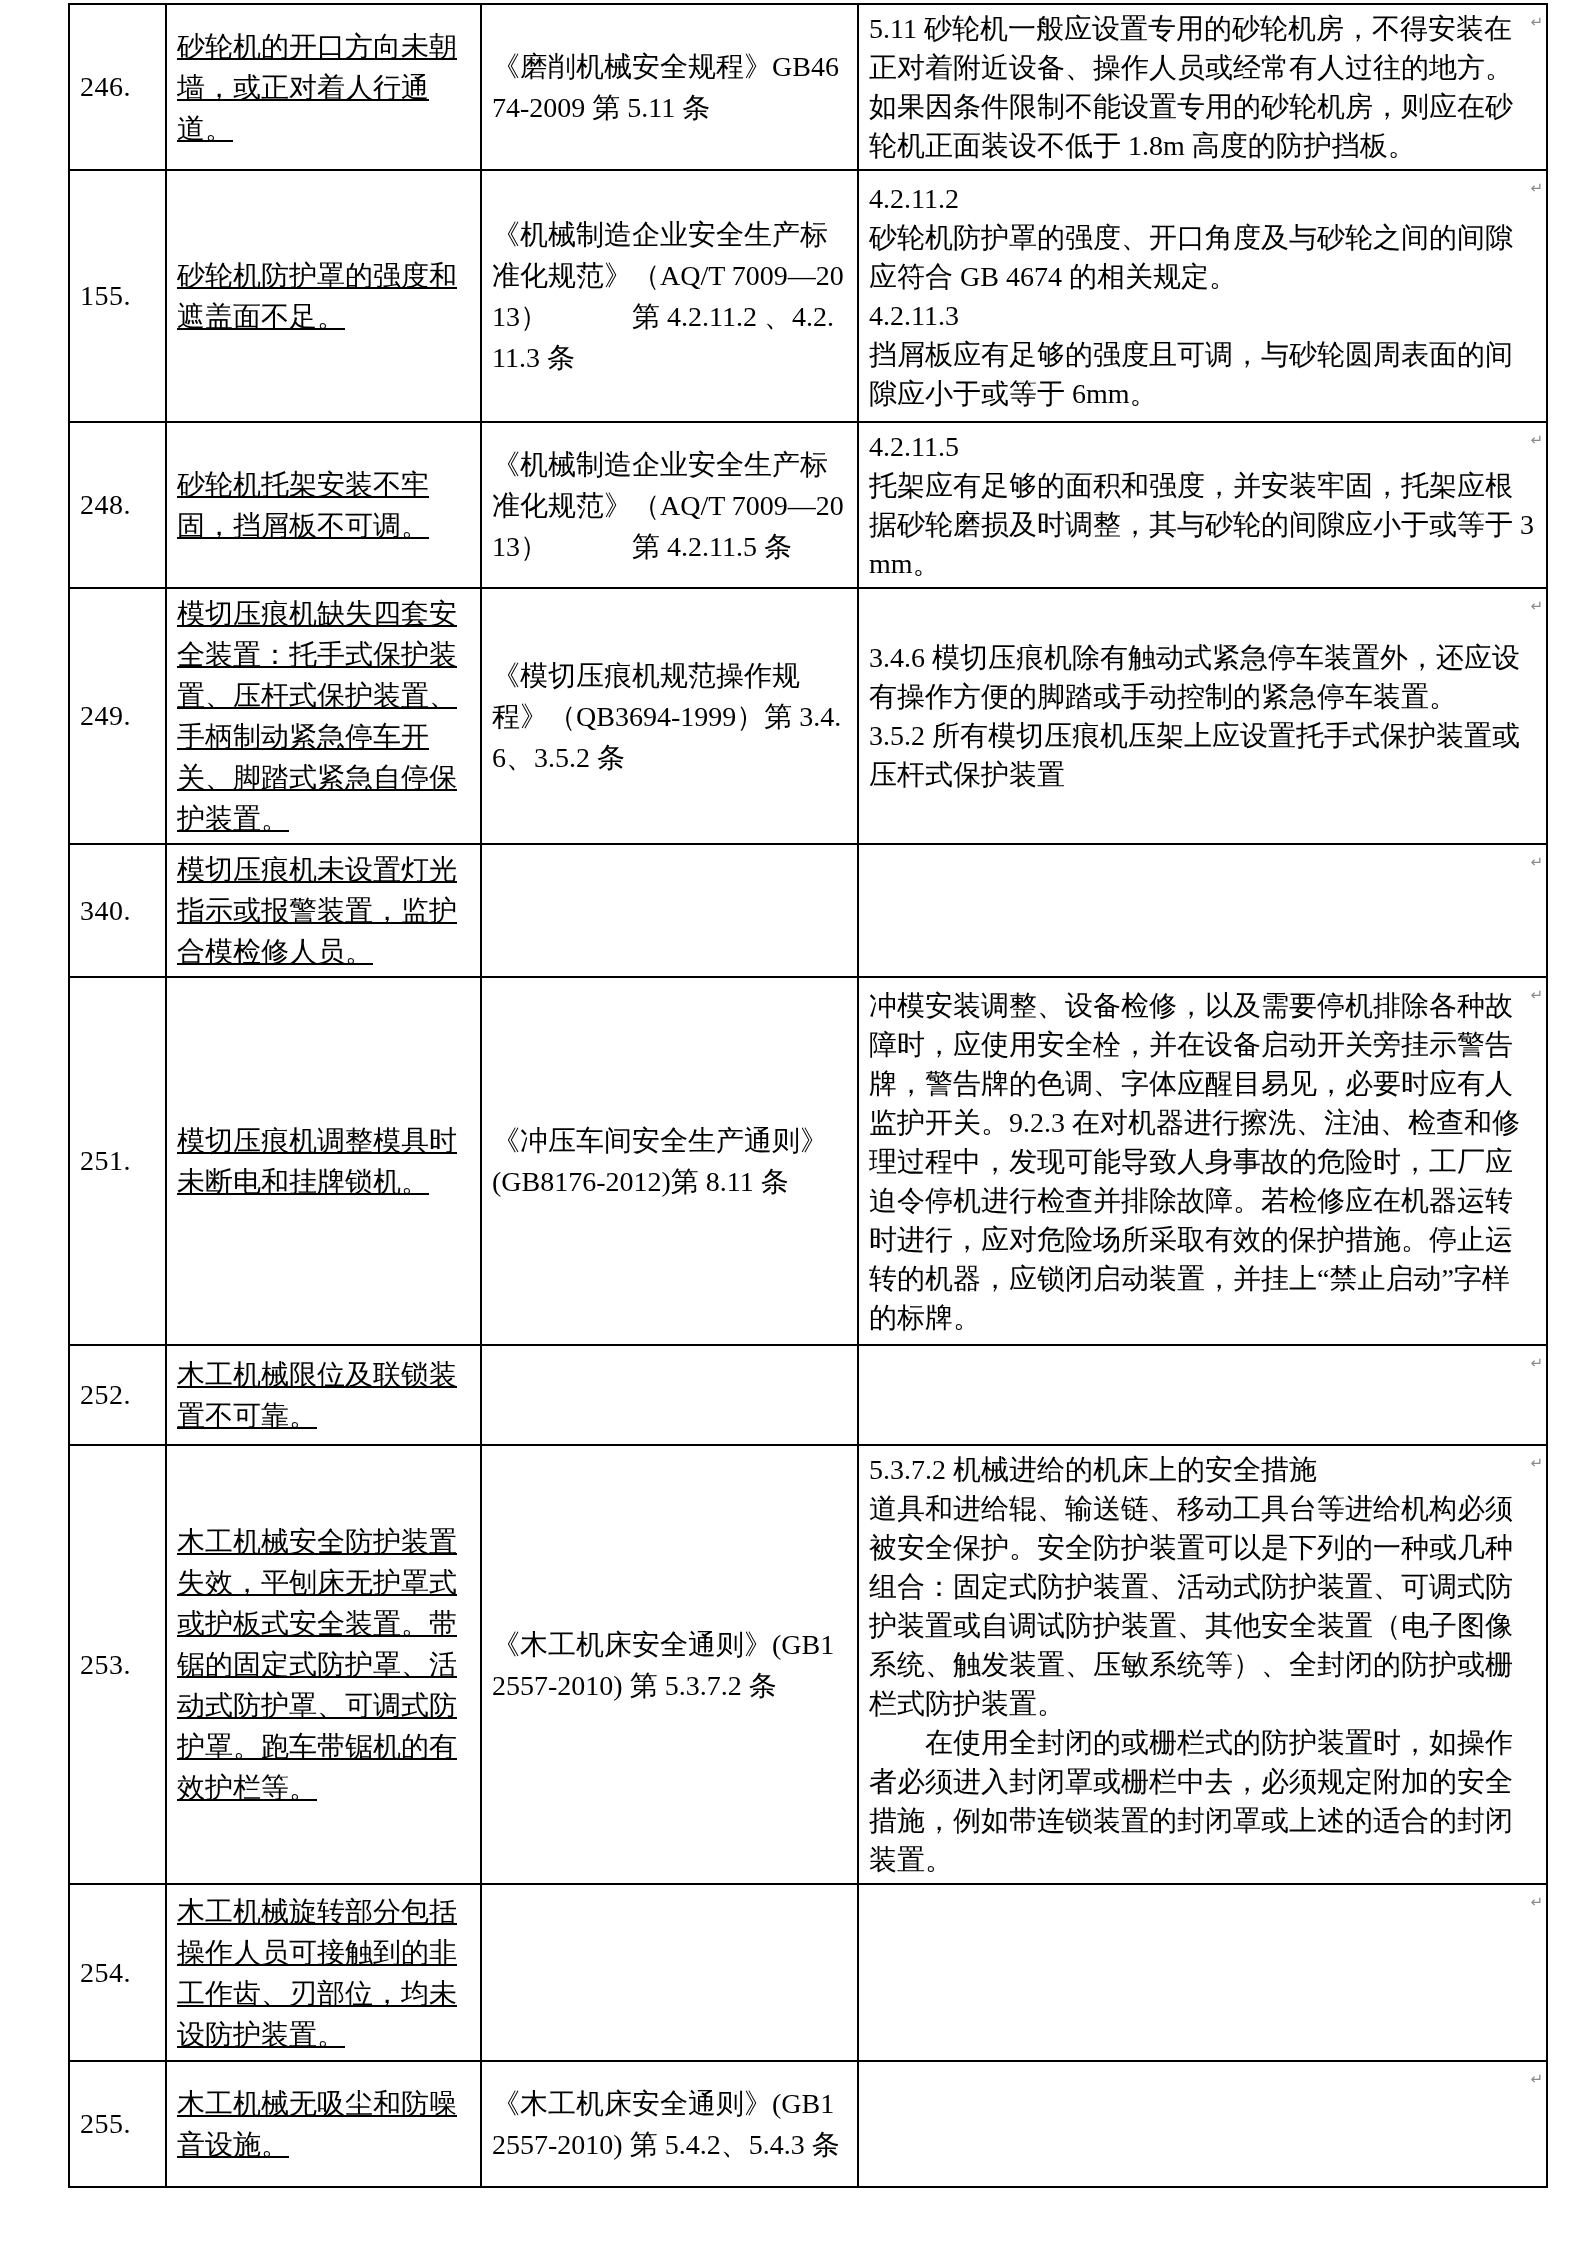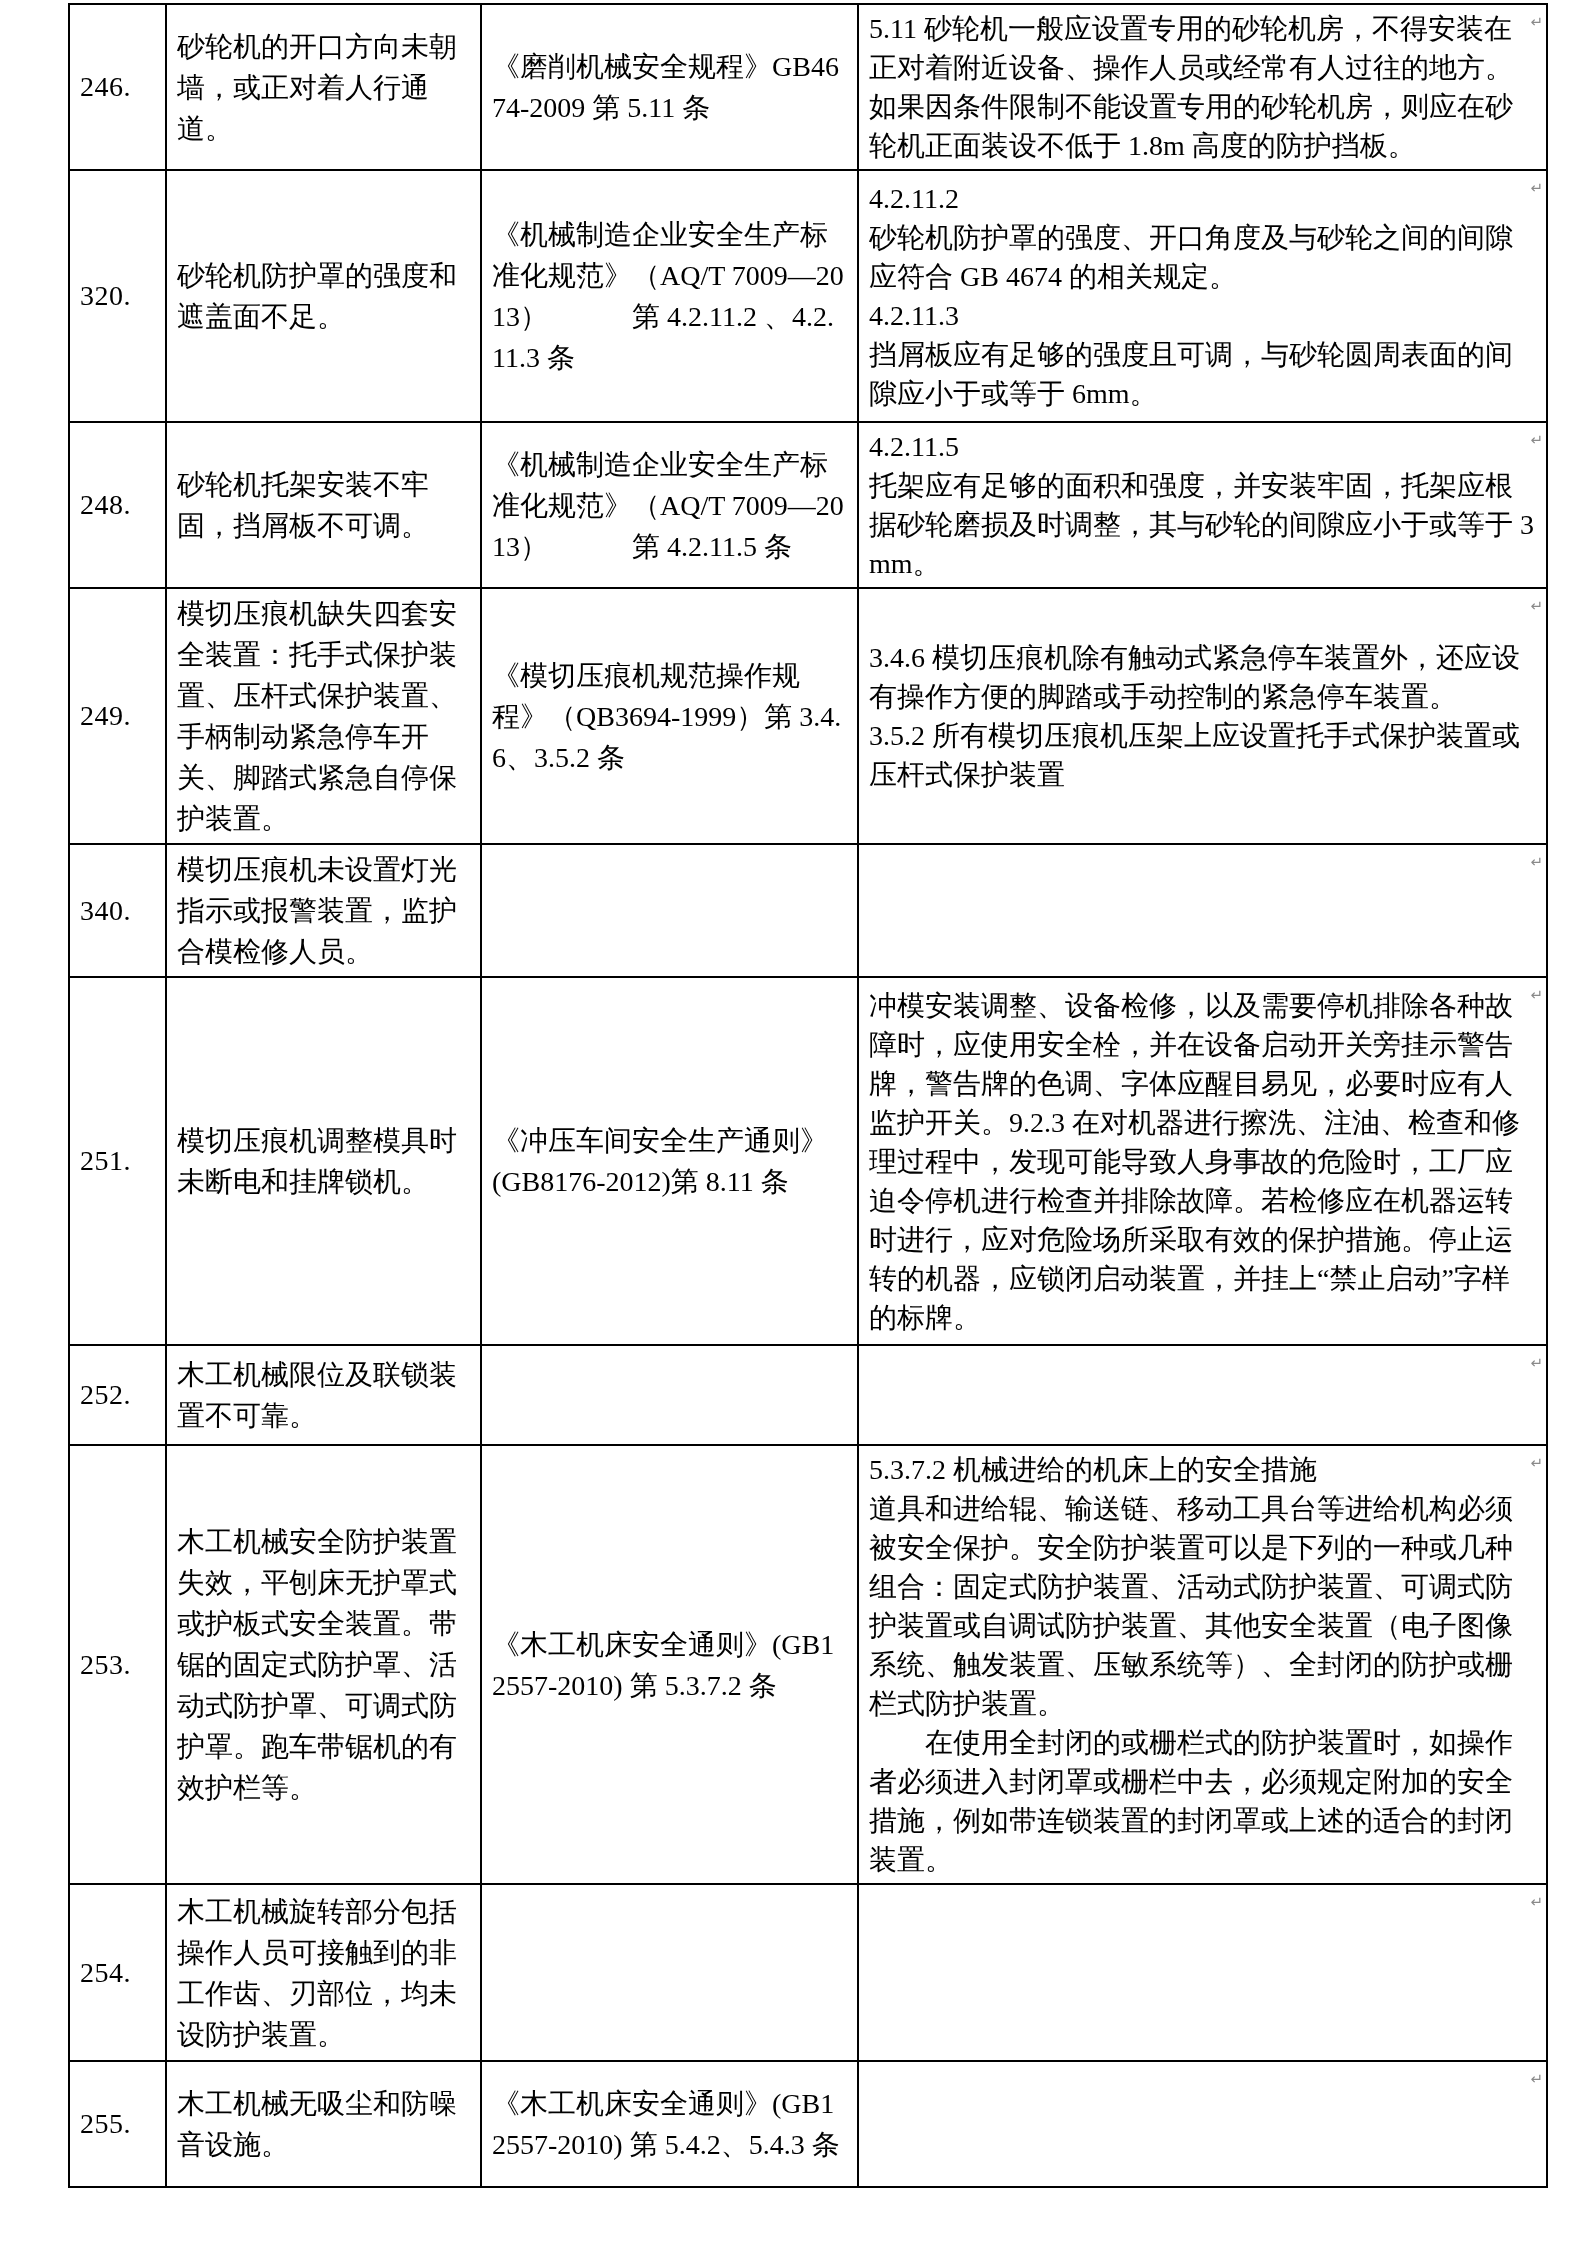--- a/index.html
+++ b/index.html
@@ -38,20 +38,21 @@
   }
   td.col-no {
     text-align: left;
     font-size: 29px;
     letter-spacing: 0.5px;
     padding: 4px 2px;
   }
   td.col-problem {
     line-height: 41px;
     padding: 4px 10px 4px 14px;
+    text-decoration: underline;
   }
   td.col-basis {
     line-height: 41px;
     padding: 4px 8px 4px 12px;
     border-radius: 8px;
   }
   td.col-req {
     position: relative;
     line-height: 39px;
     padding: 6px 14px 6px 12px;
@@ -84,21 +85,21 @@
         <tr style="height: 163px;">
           <td class="col-no">246.</td>
           <td class="col-problem">砂轮机的开口方向未朝墙，或正对着人行通道。</td>
           <td class="col-basis">《磨削机械安全规程》GB4674-2009 第 5.11 条</td>
           <td class="col-req">
             <div class="req-p">5.11 砂轮机一般应设置专用的砂轮机房，不得安装在正对着附近设备、操作人员或经常有人过往的地方。如果因条件限制不能设置专用的砂轮机房，则应在砂轮机正面装设不低于 1.8m 高度的防护挡板。</div>
             <span class="pmark">↵</span>
           </td>
         </tr>
         <tr style="height: 252px;">
-          <td class="col-no">320.</td>
+          <td class="col-no">155.</td>
           <td class="col-problem">砂轮机防护罩的强度和遮盖面不足。</td>
           <td class="col-basis">《机械制造企业安全生产标准化规范》（AQ/T 7009—2013）　　　第 4.2.11.2 、4.2.11.3 条</td>
           <td class="col-req">
             <div class="req-p">4.2.11.2</div>
             <div class="req-p">砂轮机防护罩的强度、开口角度及与砂轮之间的间隙应符合 GB 4674 的相关规定。</div>
             <div class="req-p">4.2.11.3</div>
             <div class="req-p">挡屑板应有足够的强度且可调，与砂轮圆周表面的间隙应小于或等于 6mm。</div>
             <span class="pmark">↵</span>
           </td>
         </tr>

